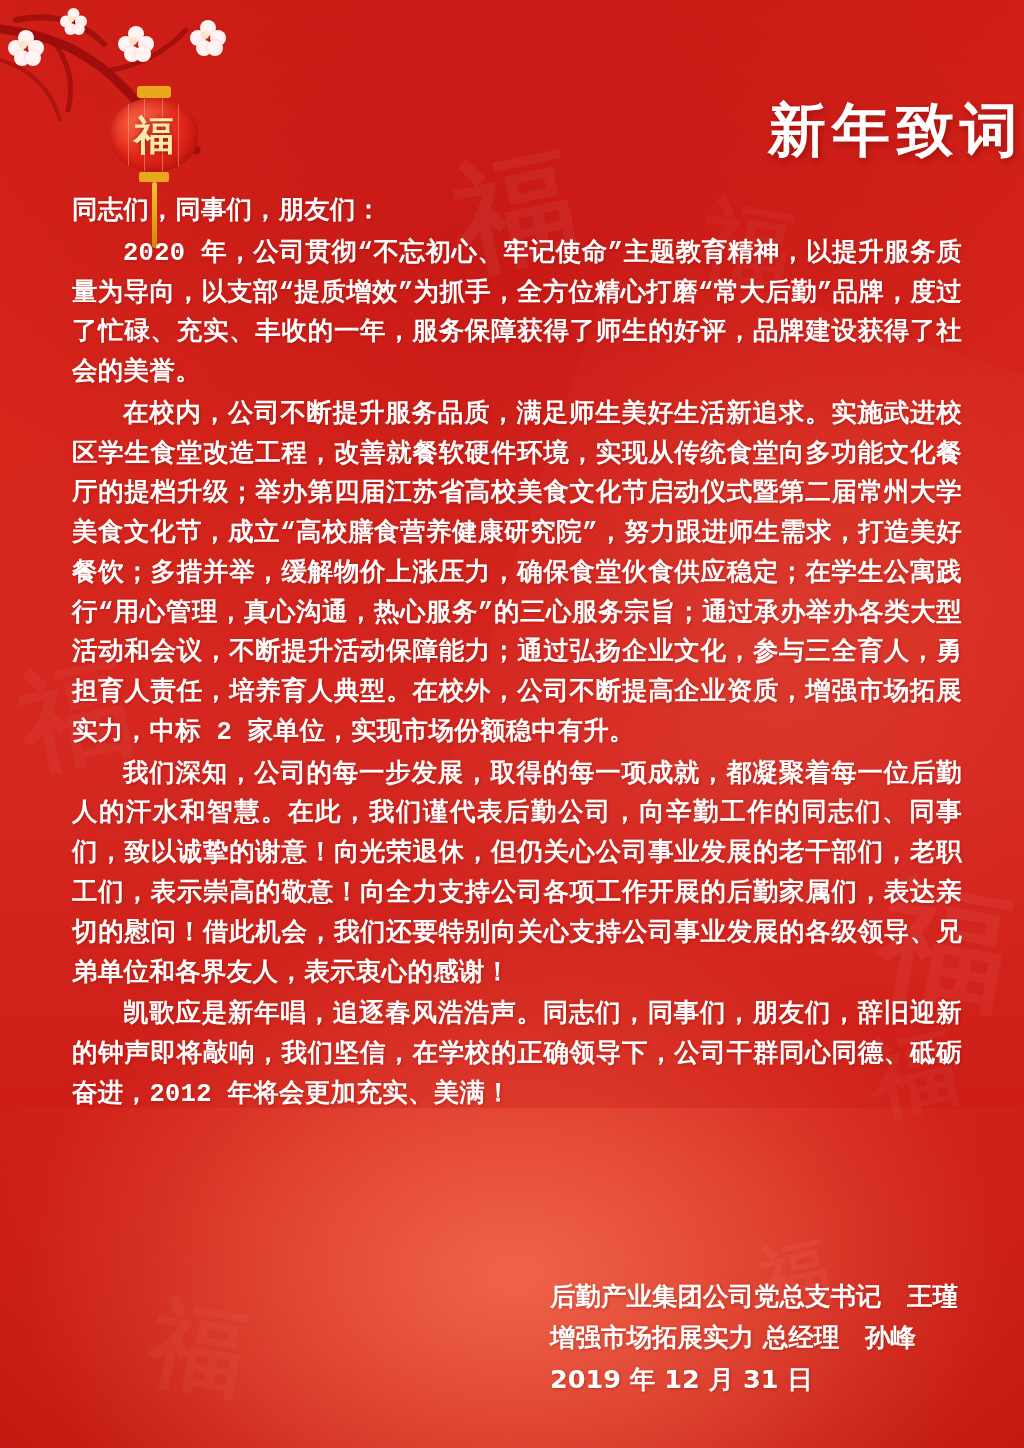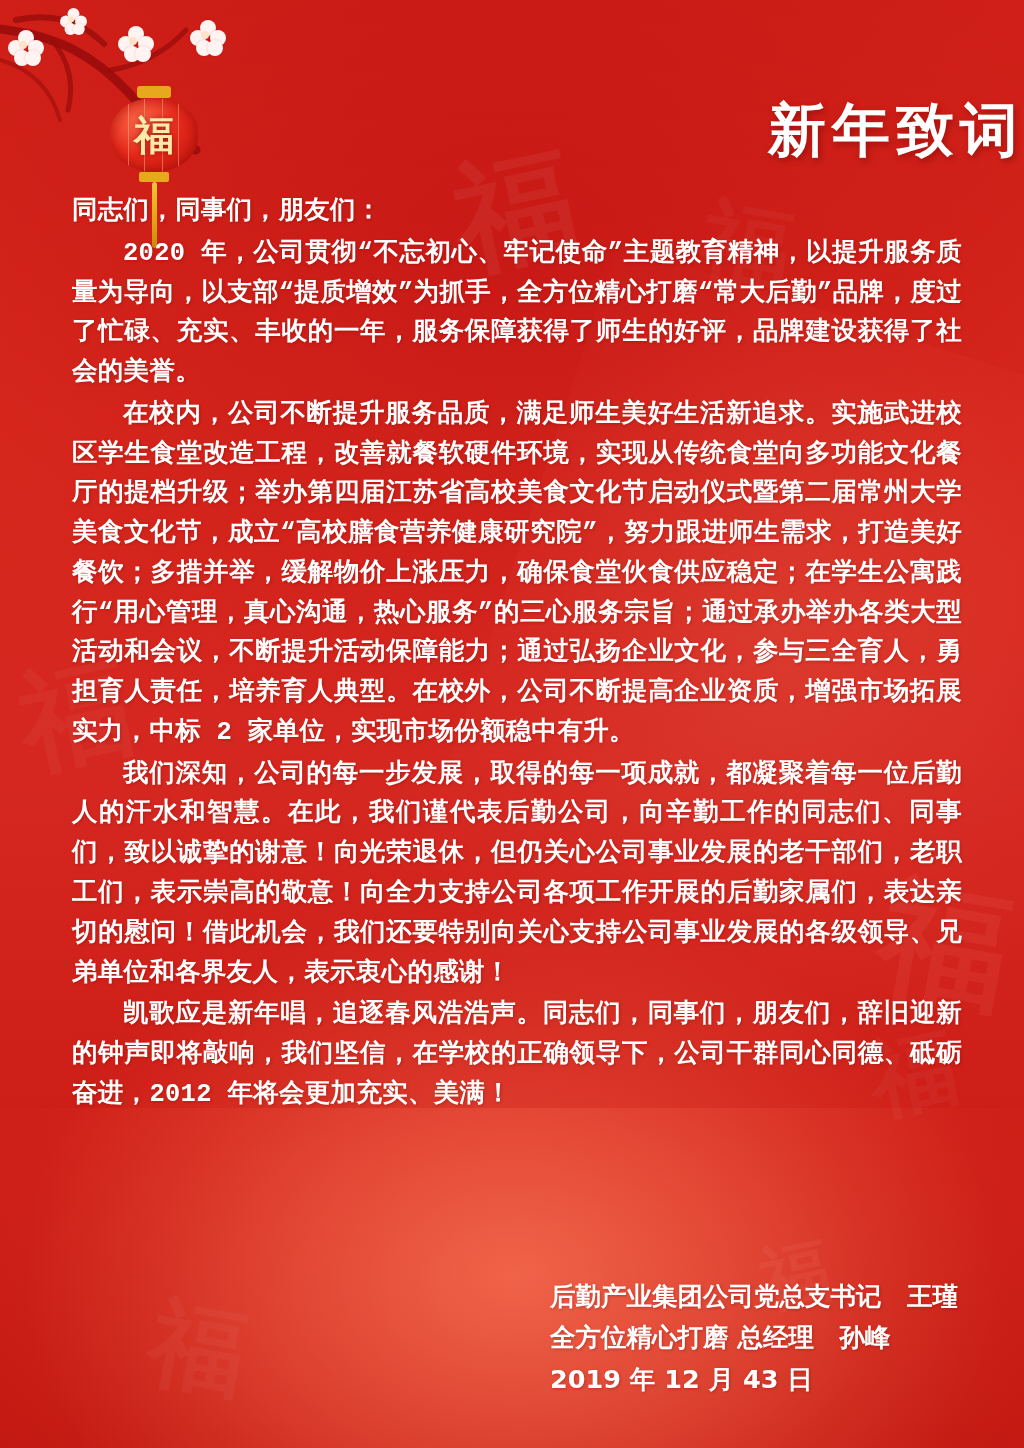--- a/index.html
+++ b/index.html
@@ -274,17 +274,17 @@
   <div class="content">
     <p>同志们，同事们，朋友们：</p>
     <p class="indent">2020 年，公司贯彻“不忘初心、牢记使命”主题教育精神，以提升服务质量为导向，以支部“提质增效”为抓手，全方位精心打磨“常大后勤”品牌，度过了忙碌、充实、丰收的一年，服务保障获得了师生的好评，品牌建设获得了社会的美誉。</p>
     <p class="indent">在校内，公司不断提升服务品质，满足师生美好生活新追求。实施武进校区学生食堂改造工程，改善就餐软硬件环境，实现从传统食堂向多功能文化餐厅的提档升级；举办第四届江苏省高校美食文化节启动仪式暨第二届常州大学美食文化节，成立“高校膳食营养健康研究院”，努力跟进师生需求，打造美好餐饮；多措并举，缓解物价上涨压力，确保食堂伙食供应稳定；在学生公寓践行“用心管理，真心沟通，热心服务”的三心服务宗旨；通过承办举办各类大型活动和会议，不断提升活动保障能力；通过弘扬企业文化，参与三全育人，勇担育人责任，培养育人典型。在校外，公司不断提高企业资质，增强市场拓展实力，中标 2 家单位，实现市场份额稳中有升。</p>
     <p class="indent">我们深知，公司的每一步发展，取得的每一项成就，都凝聚着每一位后勤人的汗水和智慧。在此，我们谨代表后勤公司，向辛勤工作的同志们、同事们，致以诚挚的谢意！向光荣退休，但仍关心公司事业发展的老干部们，老职工们，表示崇高的敬意！向全力支持公司各项工作开展的后勤家属们，表达亲切的慰问！借此机会，我们还要特别向关心支持公司事业发展的各级领导、兄弟单位和各界友人，表示衷心的感谢！</p>
     <p class="indent">凯歌应是新年唱，追逐春风浩浩声。同志们，同事们，朋友们，辞旧迎新的钟声即将敲响，我们坚信，在学校的正确领导下，公司干群同心同德、砥砺奋进，2012 年将会更加充实、美满！</p>
   </div>
 
   <div class="signature">
     <div>后勤产业集团公司党总支书记　王瑾</div>
-    <div>全方位精心打磨 总经理　孙峰</div>
-    <div>2019 年 12 月 43 日</div>
+    <div>增强市场拓展实力 总经理　孙峰</div>
+    <div>2019 年 12 月 31 日</div>
   </div>
 
 </div>
 
 </body></html>

